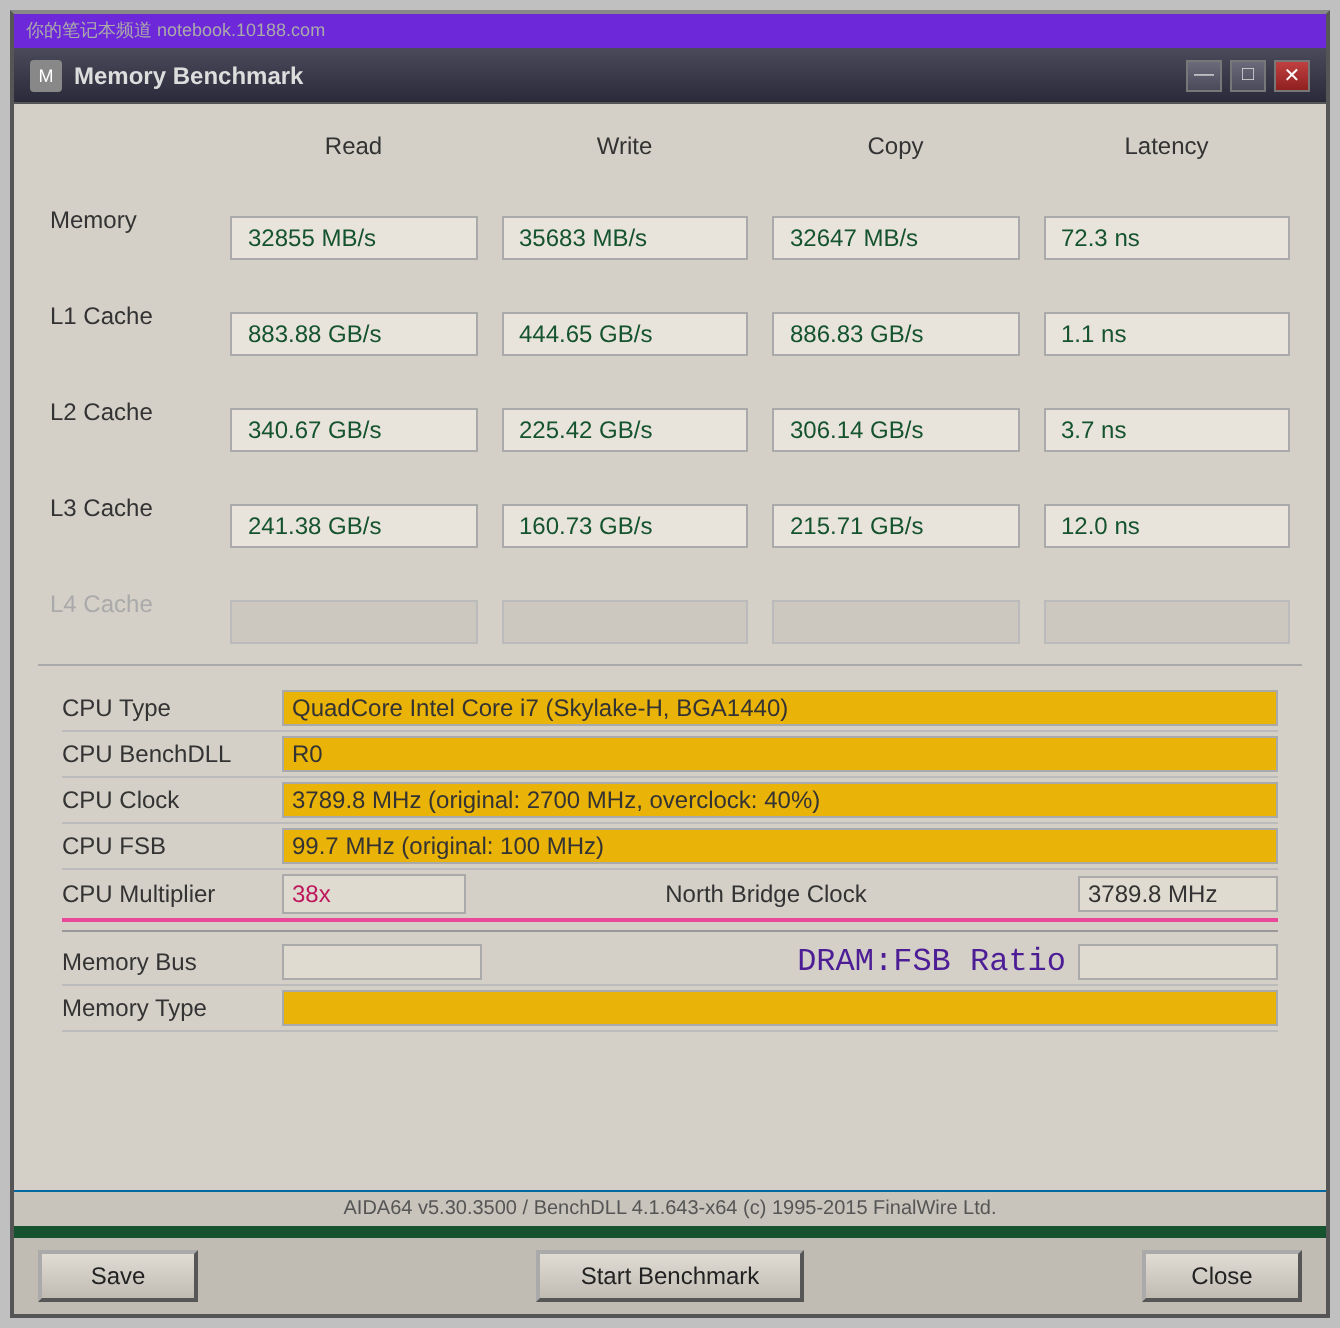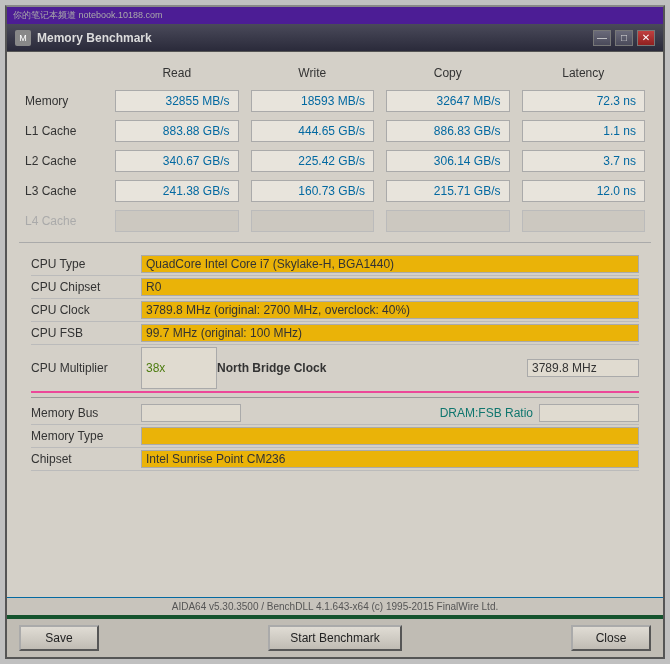--- a/index.html
+++ b/index.html
@@ -110,24 +110,25 @@
       color: #aaa;
     }
     .value-cell {
       text-align: center;
     }
     .value-box {
       border: 1px solid #aaa;
       background: #e8e4dc;
       padding: 3px 8px;
       min-width: 100px;
-      text-align: right;
+      text-align: left;
       display: inline-block;
       width: 100%;
-      color: #0369a1;
+      color: #14532d;
+      margin-top: 18px;
     }
     .value-box.disabled {
       background: #ccc8c0;
       border-color: #bbb;
     }
     .info-section {
       padding: 4px 12px;
     }
     .info-row {
       display: flex;
@@ -156,35 +157,35 @@
       font-size: 10px;
       padding: 3px;
       background: #c8c4bc;
       border-top: 1px solid #0369a1;
     }
     .button-bar {
       display: flex;
       justify-content: space-between;
       padding: 6px 12px;
       background: #c0bcb4;
-      border-top: 4px solid #14532d;
+      border-top: 6px solid #14532d;
       flex-shrink: 0;
     }
     .action-btn {
       background: linear-gradient(to bottom, #e0dcd4, #c0bcb4);
       border: 2px outset #aaa;
       padding: 4px 20px;
       font-size: 12px;
       color: #222;
       cursor: pointer;
       min-width: 80px;
       text-align: center;
     }
     .top-watermark {
-      background: #4c1d95;
+      background: #6d28d9;
       padding: 2px 6px;
       color: #aaa;
       font-size: 9px;
       flex-shrink: 0;
     }
     th.col-header {
       padding-top: 6px;
       padding-bottom: 6px;
       margin-top: 43px;
     }
@@ -220,21 +221,21 @@
             <th class="col-header">Write</th>
             <th class="col-header">Copy</th>
             <th class="col-header">Latency</th>
           </tr>
         </thead>
         <tbody>
 
           <tr>
             <td class="row-label">Memory</td>
             <td class="value-cell"><div class="value-box">32855 MB/s</div></td>
-            <td class="value-cell"><div class="value-box">18593 MB/s</div></td>
+            <td class="value-cell"><div class="value-box">35683 MB/s</div></td>
             <td class="value-cell"><div class="value-box">32647 MB/s</div></td>
             <td class="value-cell"><div class="value-box">72.3 ns</div></td>
           </tr>
 
           <tr>
             <td class="row-label">L1 Cache</td>
             <td class="value-cell"><div class="value-box">883.88 GB/s</div></td>
             <td class="value-cell"><div class="value-box">444.65 GB/s</div></td>
             <td class="value-cell"><div class="value-box">886.83 GB/s</div></td>
             <td class="value-cell"><div class="value-box">1.1 ns</div></td>
@@ -269,59 +270,55 @@
       <div style="border-top: 1px solid #aaa; margin: 6px 0;"></div>
 
       <div class="info-section">
 
         <div class="info-row">
           <span class="info-label">CPU Type</span>
           <span class="info-value">QuadCore Intel Core i7  (Skylake-H, BGA1440)</span>
         </div>
 
         <div class="info-row">
-          <span class="info-label">CPU Chipset</span>
+          <span class="info-label">CPU BenchDLL</span>
           <span class="info-value">R0</span>
         </div>
 
         <div class="info-row">
           <span class="info-label">CPU Clock</span>
           <span class="info-value">3789.8 MHz  (original: 2700 MHz, overclock: 40%)</span>
         </div>
 
         <div class="info-row">
           <span class="info-label">CPU FSB</span>
           <span class="info-value">99.7 MHz  (original: 100 MHz)</span>
         </div>
 
         <div class="info-row" style="display:flex; align-items:center; padding:2px 0; border-bottom:2px solid #ec4899; min-height:20px;">
           <span class="info-label">CPU Multiplier</span>
-          <span style="width:76px; background:#e0dbd0; border:1px solid #aaa; padding:13px 4px; font-size:12px; color:#4d7c0f;">38x</span>
-          <span style="flex:1; text-align:left; padding-right:6px; font-size:12px; color:#333;font-weight:bold;">North Bridge Clock</span>
-          <span style="width:112px; background:#e0dbd0; border:1px solid #aaa; padding:1px 4px; font-size:12px; color:#333;">3789.8 MHz</span>
+          <span style="width:92px; background:#e0dbd0; border:1px solid #aaa; padding:2px 4px; font-size:12px; color:#be185d;">38x</span>
+          <span style="flex:1; text-align:center; padding-right:6px; font-size:12px; color:#333;">North Bridge Clock</span>
+          <span style="width:100px; background:#e0dbd0; border:1px solid #aaa; padding:1px 4px; font-size:12px; color:#333;">3789.8 MHz</span>
         </div>
 
         <div style="border-top:1px solid #999; margin:4px 0;"></div>
 
         <div class="info-row" style="display:flex; padding:2px 0; border-bottom:1px solid #bbb; min-height:20px;">
           <span class="info-label">Memory Bus</span>
           <span style="width:100px; background:#e0dbd0; border:1px solid #aaa; padding:1px 4px; font-size:12px; color:#333;">&nbsp;</span>
-          <span style="flex:1; text-align:right; padding-right:6px; font-size:12px; color:#0f766e;">DRAM:FSB Ratio</span>
+          <span style="flex:1; text-align:right; padding-right:6px; font-size:16px; color:#4c1d95;font-family:Liberation Mono, monospace;">DRAM:FSB Ratio</span>
           <span style="width:100px; background:#e0dbd0; border:1px solid #aaa; padding:1px 4px; font-size:12px; color:#333;">&nbsp;</span>
         </div>
 
         <div class="info-row">
           <span class="info-label">Memory Type</span>
           <span class="info-value">&nbsp;</span>
         </div>
 
-        <div class="info-row">
-          <span class="info-label">Chipset</span>
-          <span class="info-value">Intel Sunrise Point CM236</span>
-        </div>
 
 
       </div>
     </div>
 
     <div class="footer-info">
       <span>AIDA64 v5.30.3500 / BenchDLL 4.1.643-x64  (c) 1995-2015 FinalWire Ltd.</span>
     </div>
 
     <div class="button-bar">

